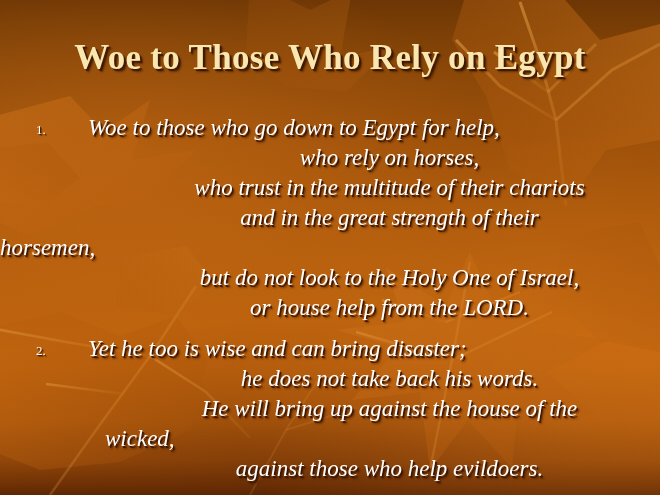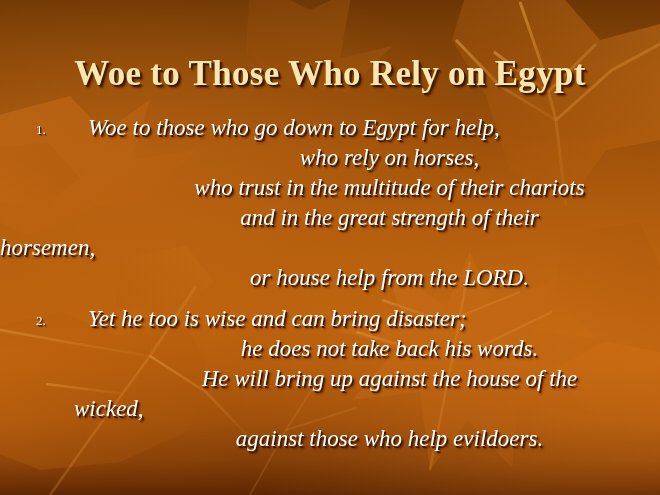--- a/index.html
+++ b/index.html
@@ -51,21 +51,20 @@
   }
   .title {
     display: inline-block;
     font-size: 35px;
     font-weight: bold;
     color: #fae7b0;
     letter-spacing: 0.3px;
     text-shadow:
       2px 2px 0 rgba(60,22,2,0.85),
       3px 3px 2px rgba(40,14,1,0.55);
-    margin-top: 16px;
   }
   .body {
     position: absolute;
     left: 0;
     top: 113px;
     width: 660px;
   }
   .item {
     position: relative;
     margin: 0;
@@ -89,21 +88,21 @@
     color: #ffffff;
     white-space: pre;
     text-shadow:
       1.5px 1.5px 0 rgba(58,21,2,0.9),
       2.5px 2.5px 2px rgba(38,13,1,0.55);
     font-style: italic;
   }
   .ind0  { padding-left: 88px; }
   .ind1  { padding-left: 119px; text-align: center; }
   .ind2  { }
-  .ind-w { padding-left: 74px; }
+  .ind-w { padding-left: 105px; }
 </style>
 </head>
 <body>
 
 <div class="slide">
 
   <div class="sheen"></div>
 
   <svg class="leaves" width="660" height="495" viewBox="0 0 660 495" aria-hidden="true">
     <defs>
@@ -174,20 +173,21 @@
   <div class="body">
 
     <div class="item">
       <span class="marker">1.</span>
       <span class="lines">
         <span class="line ind0">Woe to those who go down to Egypt for help,</span>
         <span class="line ind1">who rely on horses,</span>
         <span class="line ind1">who trust in the multitude of their chariots</span>
         <span class="line ind1">and in the great strength of their</span>
         <span class="line ind2">horsemen,</span>
+        <span class="line ind1">but do not look to the Holy One of Israel,</span>
         <span class="line ind1">or house help from the LORD.</span>
       </span>
     </div>
 
     <div class="item second">
       <span class="marker">2.</span>
       <span class="lines">
         <span class="line ind0">Yet he too is wise and can bring disaster;</span>
         <span class="line ind1">he does not take back his words.</span>
         <span class="line ind1">He will bring up against the house of the</span>

